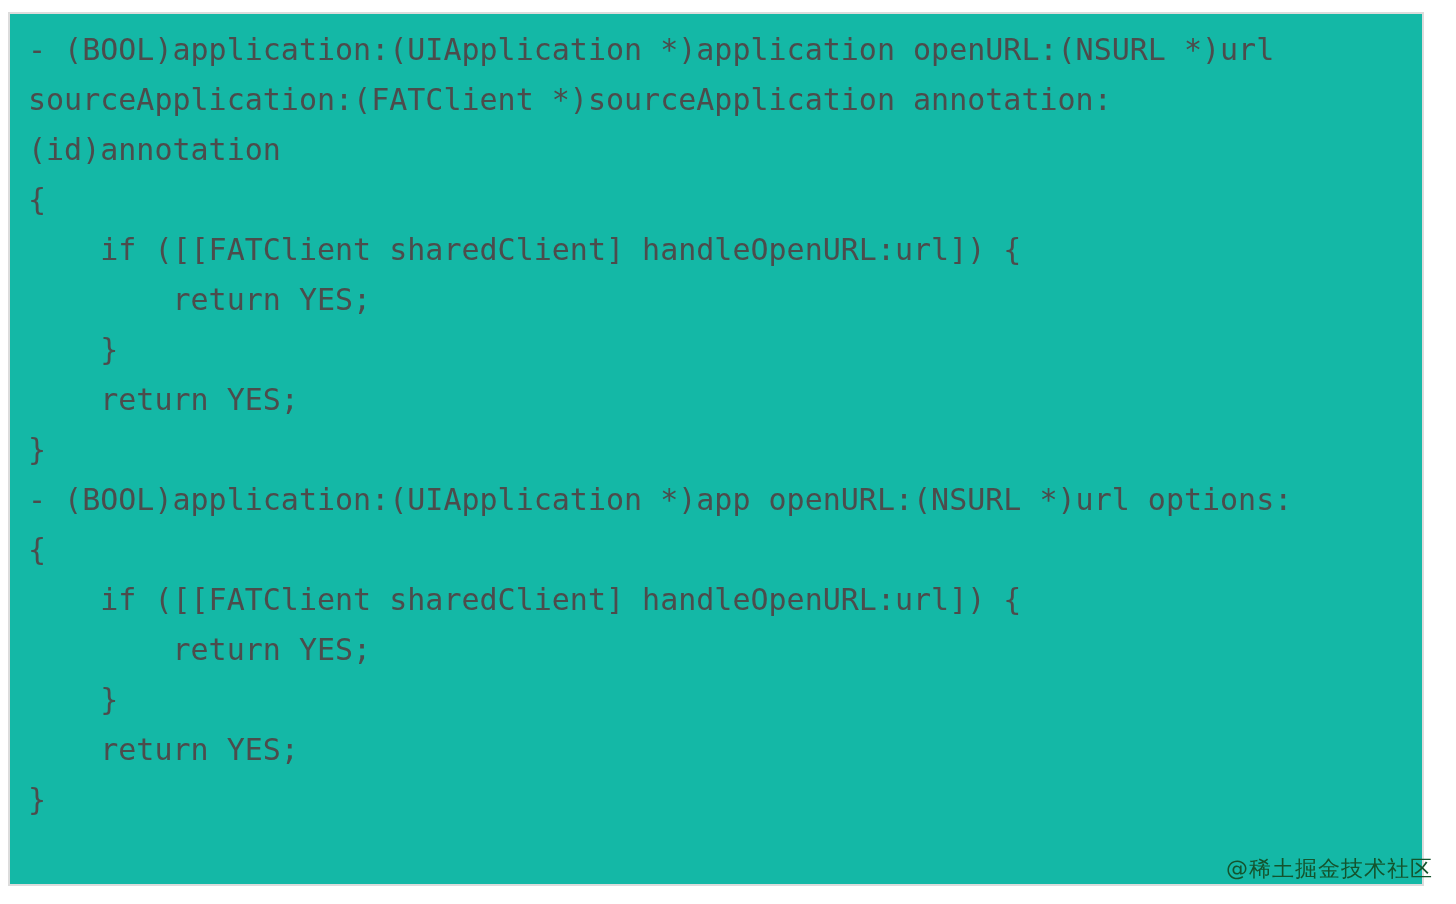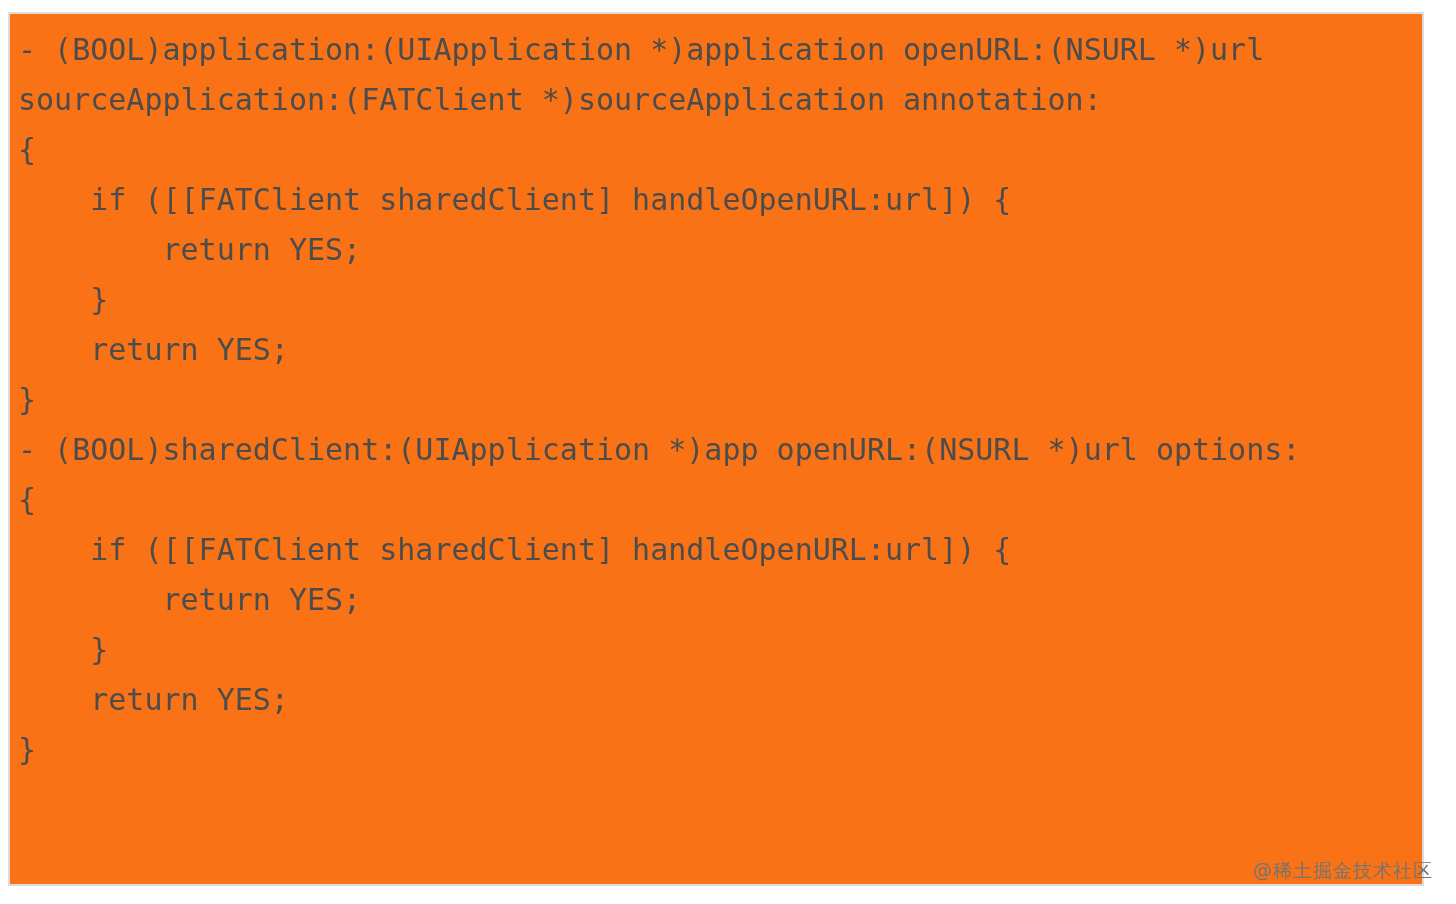--- a/index.html
+++ b/index.html
@@ -16,59 +16,60 @@
     width: 1456px;
     height: 904px;
     background: #ffffff;
   }
   .code-frame {
     position: absolute;
     left: 8px;
     top: 12px;
     width: 1416px;
     height: 874px;
-    background: #f97316;
+    background: #14b8a6;
     border: 2px solid #dcdcdc;
     box-sizing: border-box;
-    padding: 11px 8px;
+    padding: 11px 18px;
     overflow: hidden;
   }
   .code-line {
     font-family: "DejaVu Sans Mono", "Liberation Mono", monospace;
     font-size: 30px;
     line-height: 50px;
     color: #4c4c4c;
     white-space: pre;
     letter-spacing: 0px;
   }
   .watermark {
     position: absolute;
     right: 23px;
     bottom: 20px;
     font-family: "DejaVu Sans", "Liberation Sans", sans-serif;
-    font-size: 19px;
-    color: #737373;
+    font-size: 22px;
+    color: #14532d;
     letter-spacing: 1px;
     user-select: none;
   }
 </style>
 </head>
 <body>
 
 <div class="canvas">
   <div class="code-frame">
     <div class="code-line">- (BOOL)application:(UIApplication *)application openURL:(NSURL *)url</div>
     <div class="code-line">sourceApplication:(FATClient *)sourceApplication annotation:</div>
+    <div class="code-line">(id)annotation</div>
     <div class="code-line">{</div>
     <div class="code-line">    if ([[FATClient sharedClient] handleOpenURL:url]) {</div>
     <div class="code-line">        return YES;</div>
     <div class="code-line">    }</div>
     <div class="code-line">    return YES;</div>
     <div class="code-line">}</div>
-    <div class="code-line">- (BOOL)sharedClient:(UIApplication *)app openURL:(NSURL *)url options:</div>
+    <div class="code-line">- (BOOL)application:(UIApplication *)app openURL:(NSURL *)url options:</div>
     <div class="code-line">{</div>
     <div class="code-line">    if ([[FATClient sharedClient] handleOpenURL:url]) {</div>
     <div class="code-line">        return YES;</div>
     <div class="code-line">    }</div>
     <div class="code-line">    return YES;</div>
     <div class="code-line">}</div>
   </div>
   <div class="watermark">@稀土掘金技术社区</div>
 </div>
 

